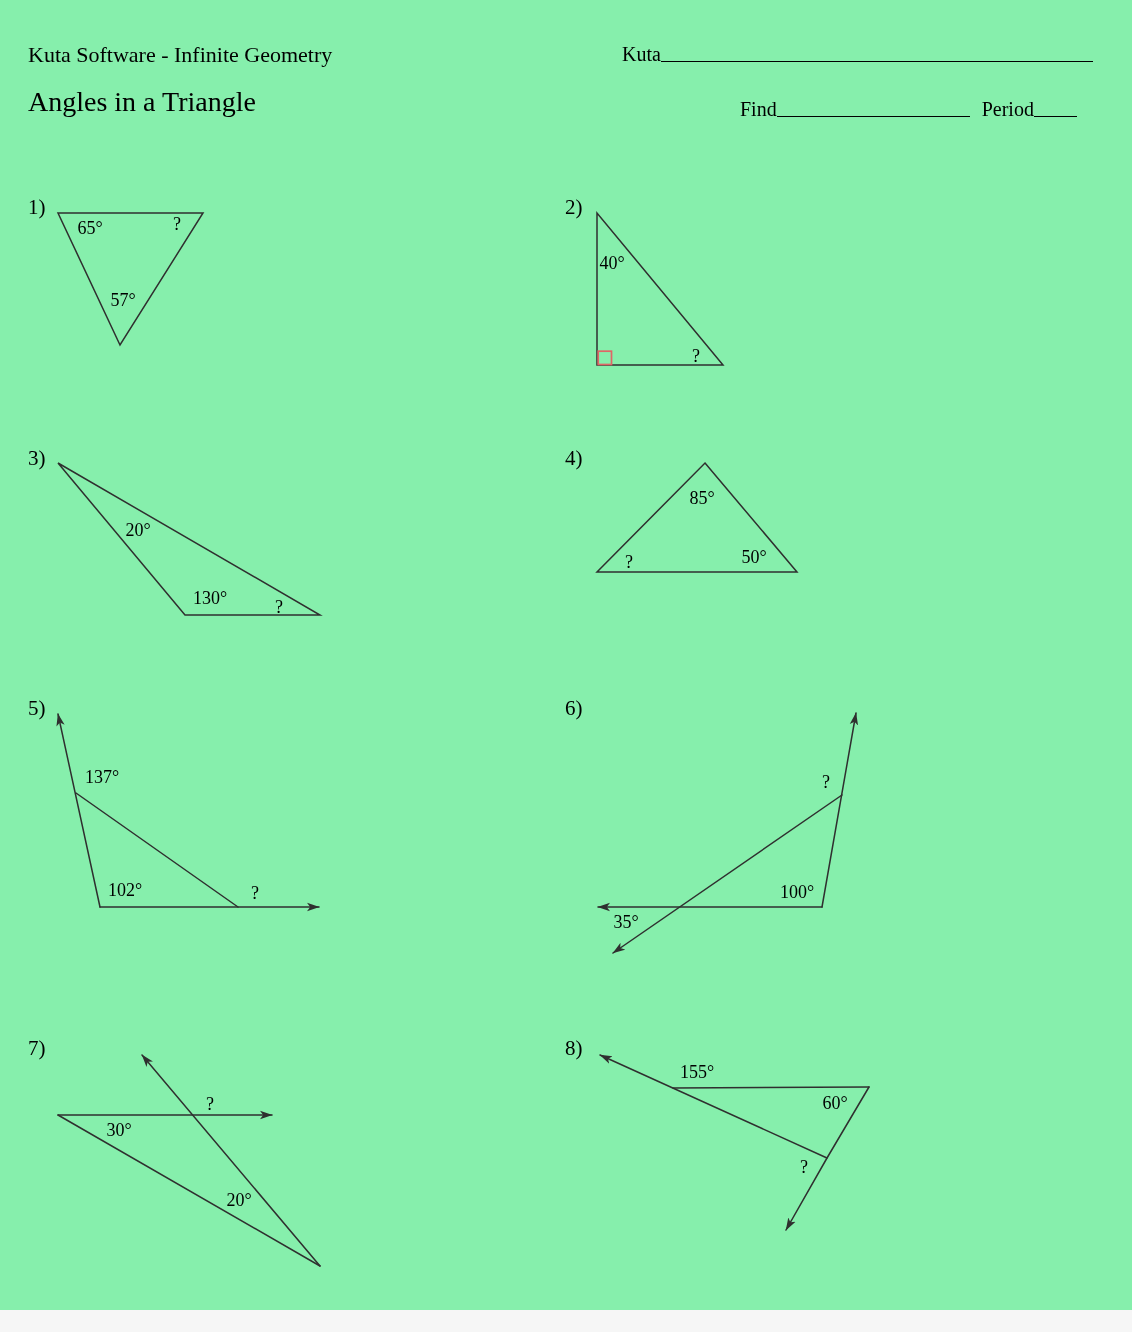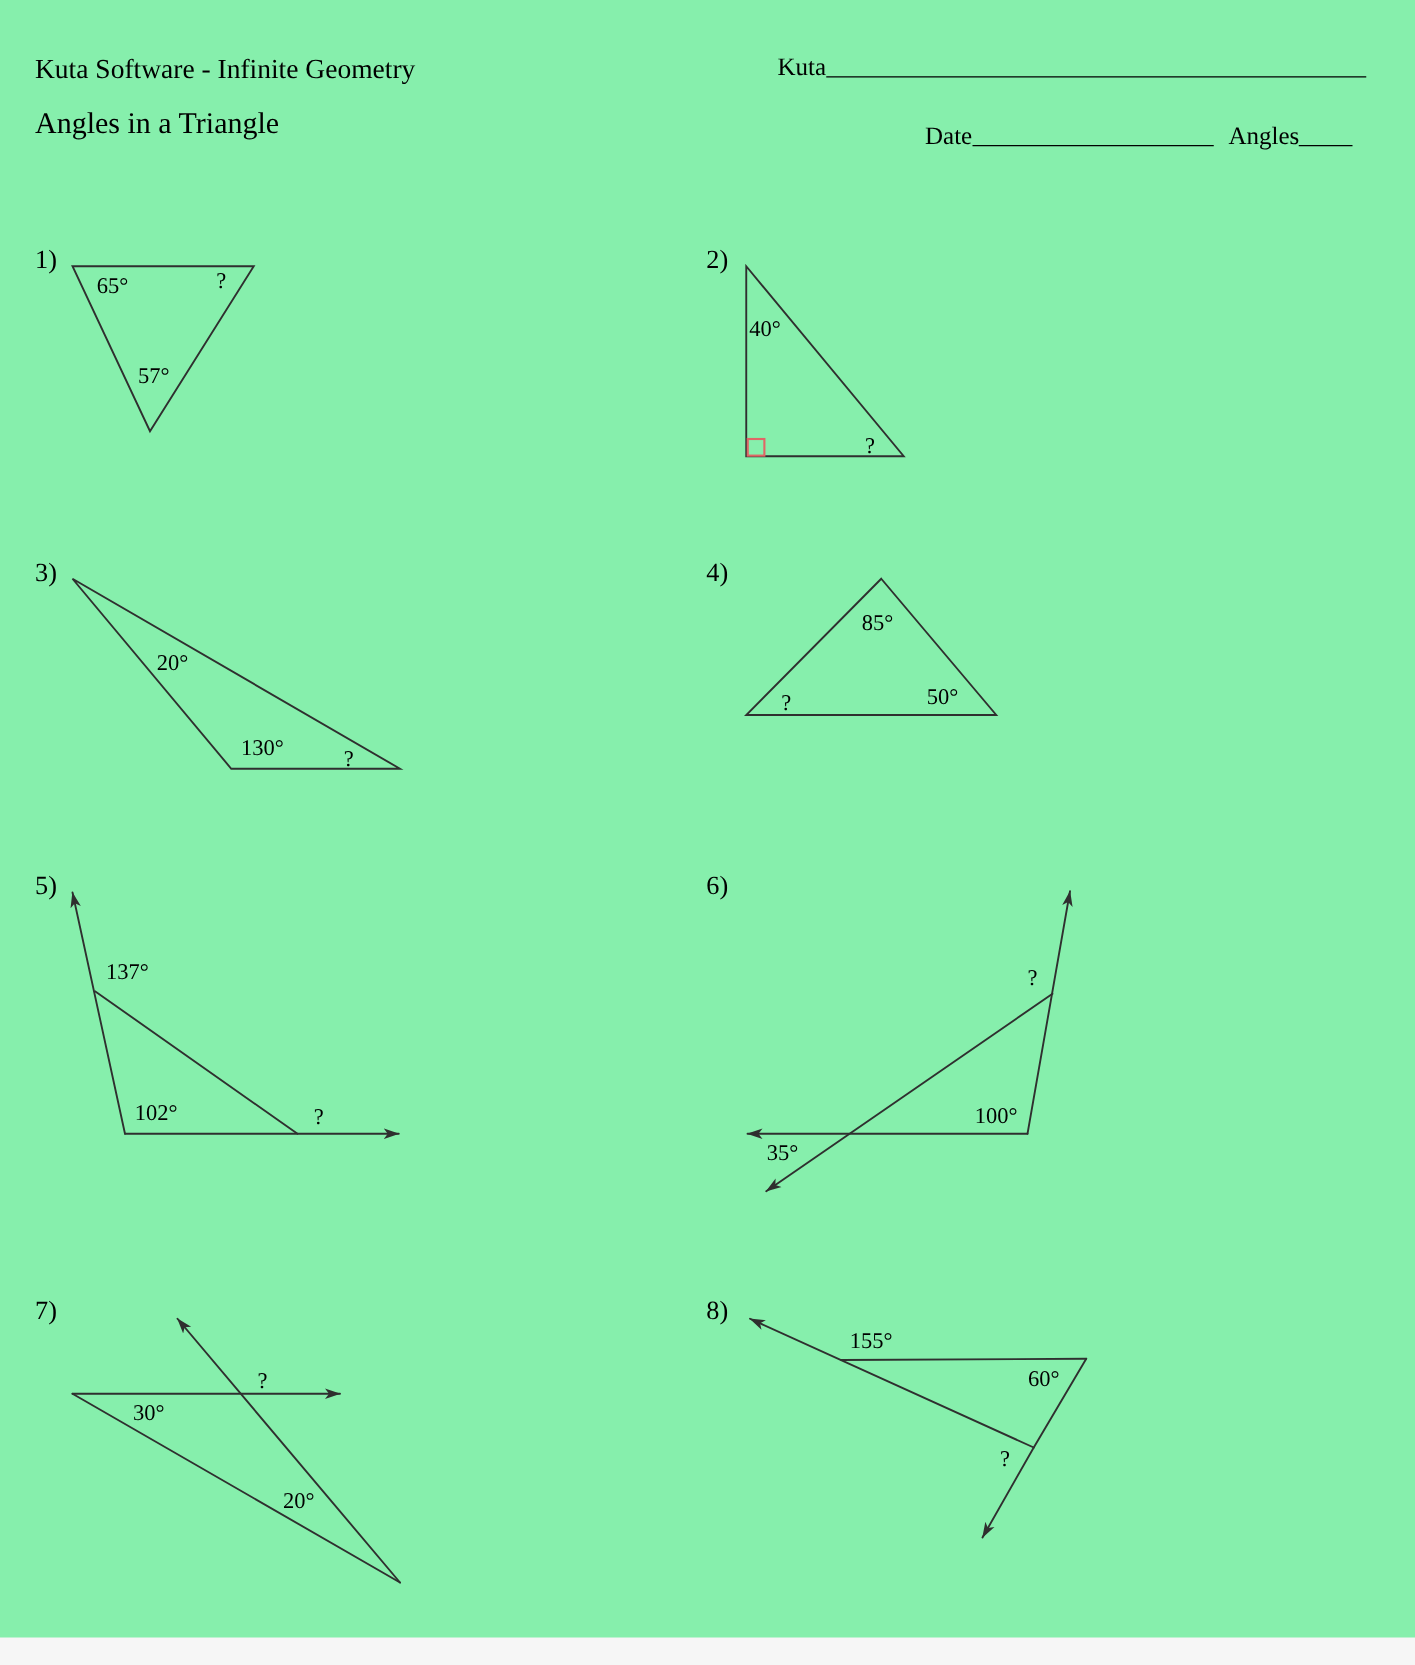--- a/index.html
+++ b/index.html
@@ -5,21 +5,21 @@
   html,body { margin:0; padding:0; background:#ffffff; }
   .page {
     position:relative; width:1132px; height:1332px;
     background:#86efac; color:#000;
     font-family:"Liberation Serif", serif;
     overflow:hidden;
     padding-left:30px;
   }
   .abs { position:absolute; white-space:nowrap; }
   .brand { left:28px; top:42px; font-size:22px; }
-  .title { left:28px; top:86px; font-size:24px; }
+  .title { left:28px; top:86px; font-size:28px; }
   .instructions { left:28px; top:142px; font-size:20px; font-weight:bold; }
 
   .blank-row { display:flex; align-items:flex-end; font-size:20px; }
   .blank-row .lbl { line-height:22px; }
   .uline { display:inline-block; border-bottom:1.8px solid #000; height:1px; margin-bottom:3px; }
   .name-row { left:622px; top:43px; width:471px; }
   .name-row .uline { flex:1; }
   .date-row { left:740px; top:98px; }
   .date-line { width:193px; }
   .period-lbl { margin-left:12px; }
@@ -38,23 +38,23 @@
 
 <div class="page">
 
   <div class="abs brand">Kuta Software - Infinite Geometry</div>
   <div class="abs title">Angles in a Triangle</div>
   <div class="abs blank-row name-row">
     <span class="lbl">Kuta</span>
     <span class="uline"></span>
   </div>
   <div class="abs blank-row date-row">
-    <span class="lbl">Date</span>
+    <span class="lbl">Find</span>
     <span class="uline date-line"></span>
-    <span class="lbl period-lbl">Angles</span>
+    <span class="lbl period-lbl">Period</span>
     <span class="uline period-line"></span>
   </div>
 
   <span class="abs pnum" style="left:28px; top:195px;">1)</span>
   <span class="abs pnum" style="left:565px; top:195px;">2)</span>
   <span class="abs pnum" style="left:28px; top:446px;">3)</span>
   <span class="abs pnum" style="left:565px; top:446px;">4)</span>
   <span class="abs pnum" style="left:28px; top:696px;">5)</span>
   <span class="abs pnum" style="left:565px; top:696px;">6)</span>
   <span class="abs pnum" style="left:28px; top:1036px;">7)</span>

